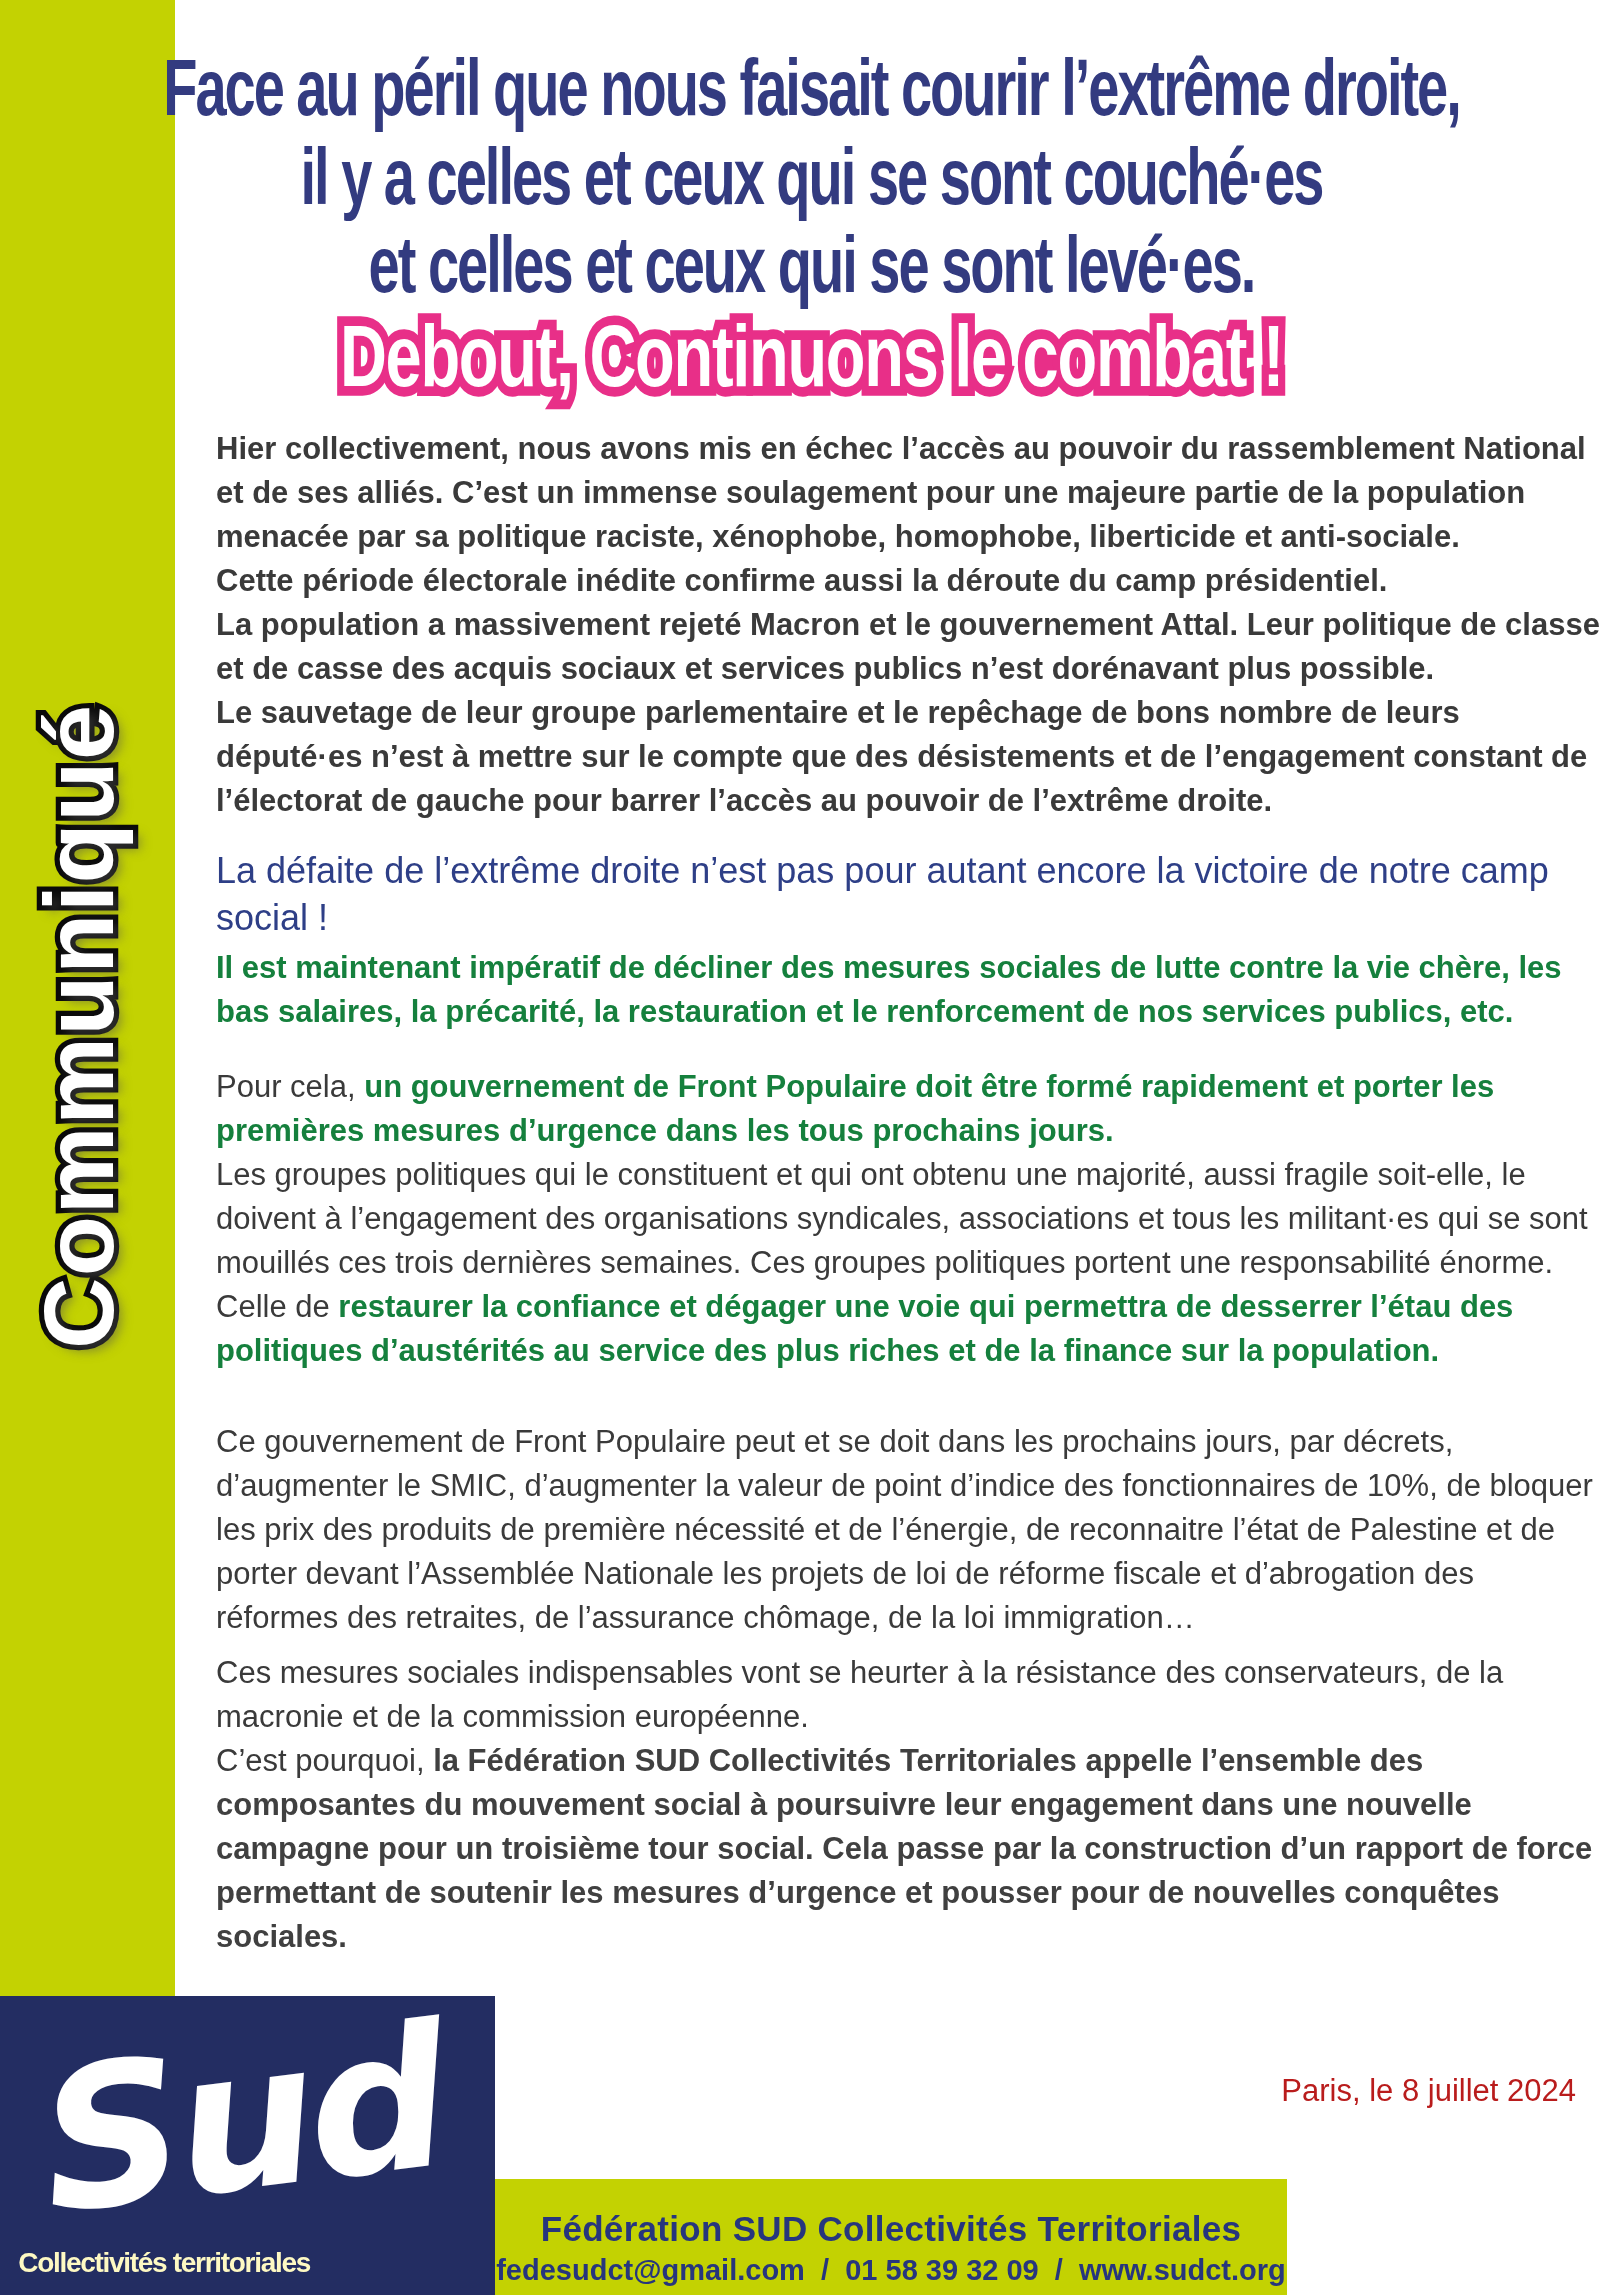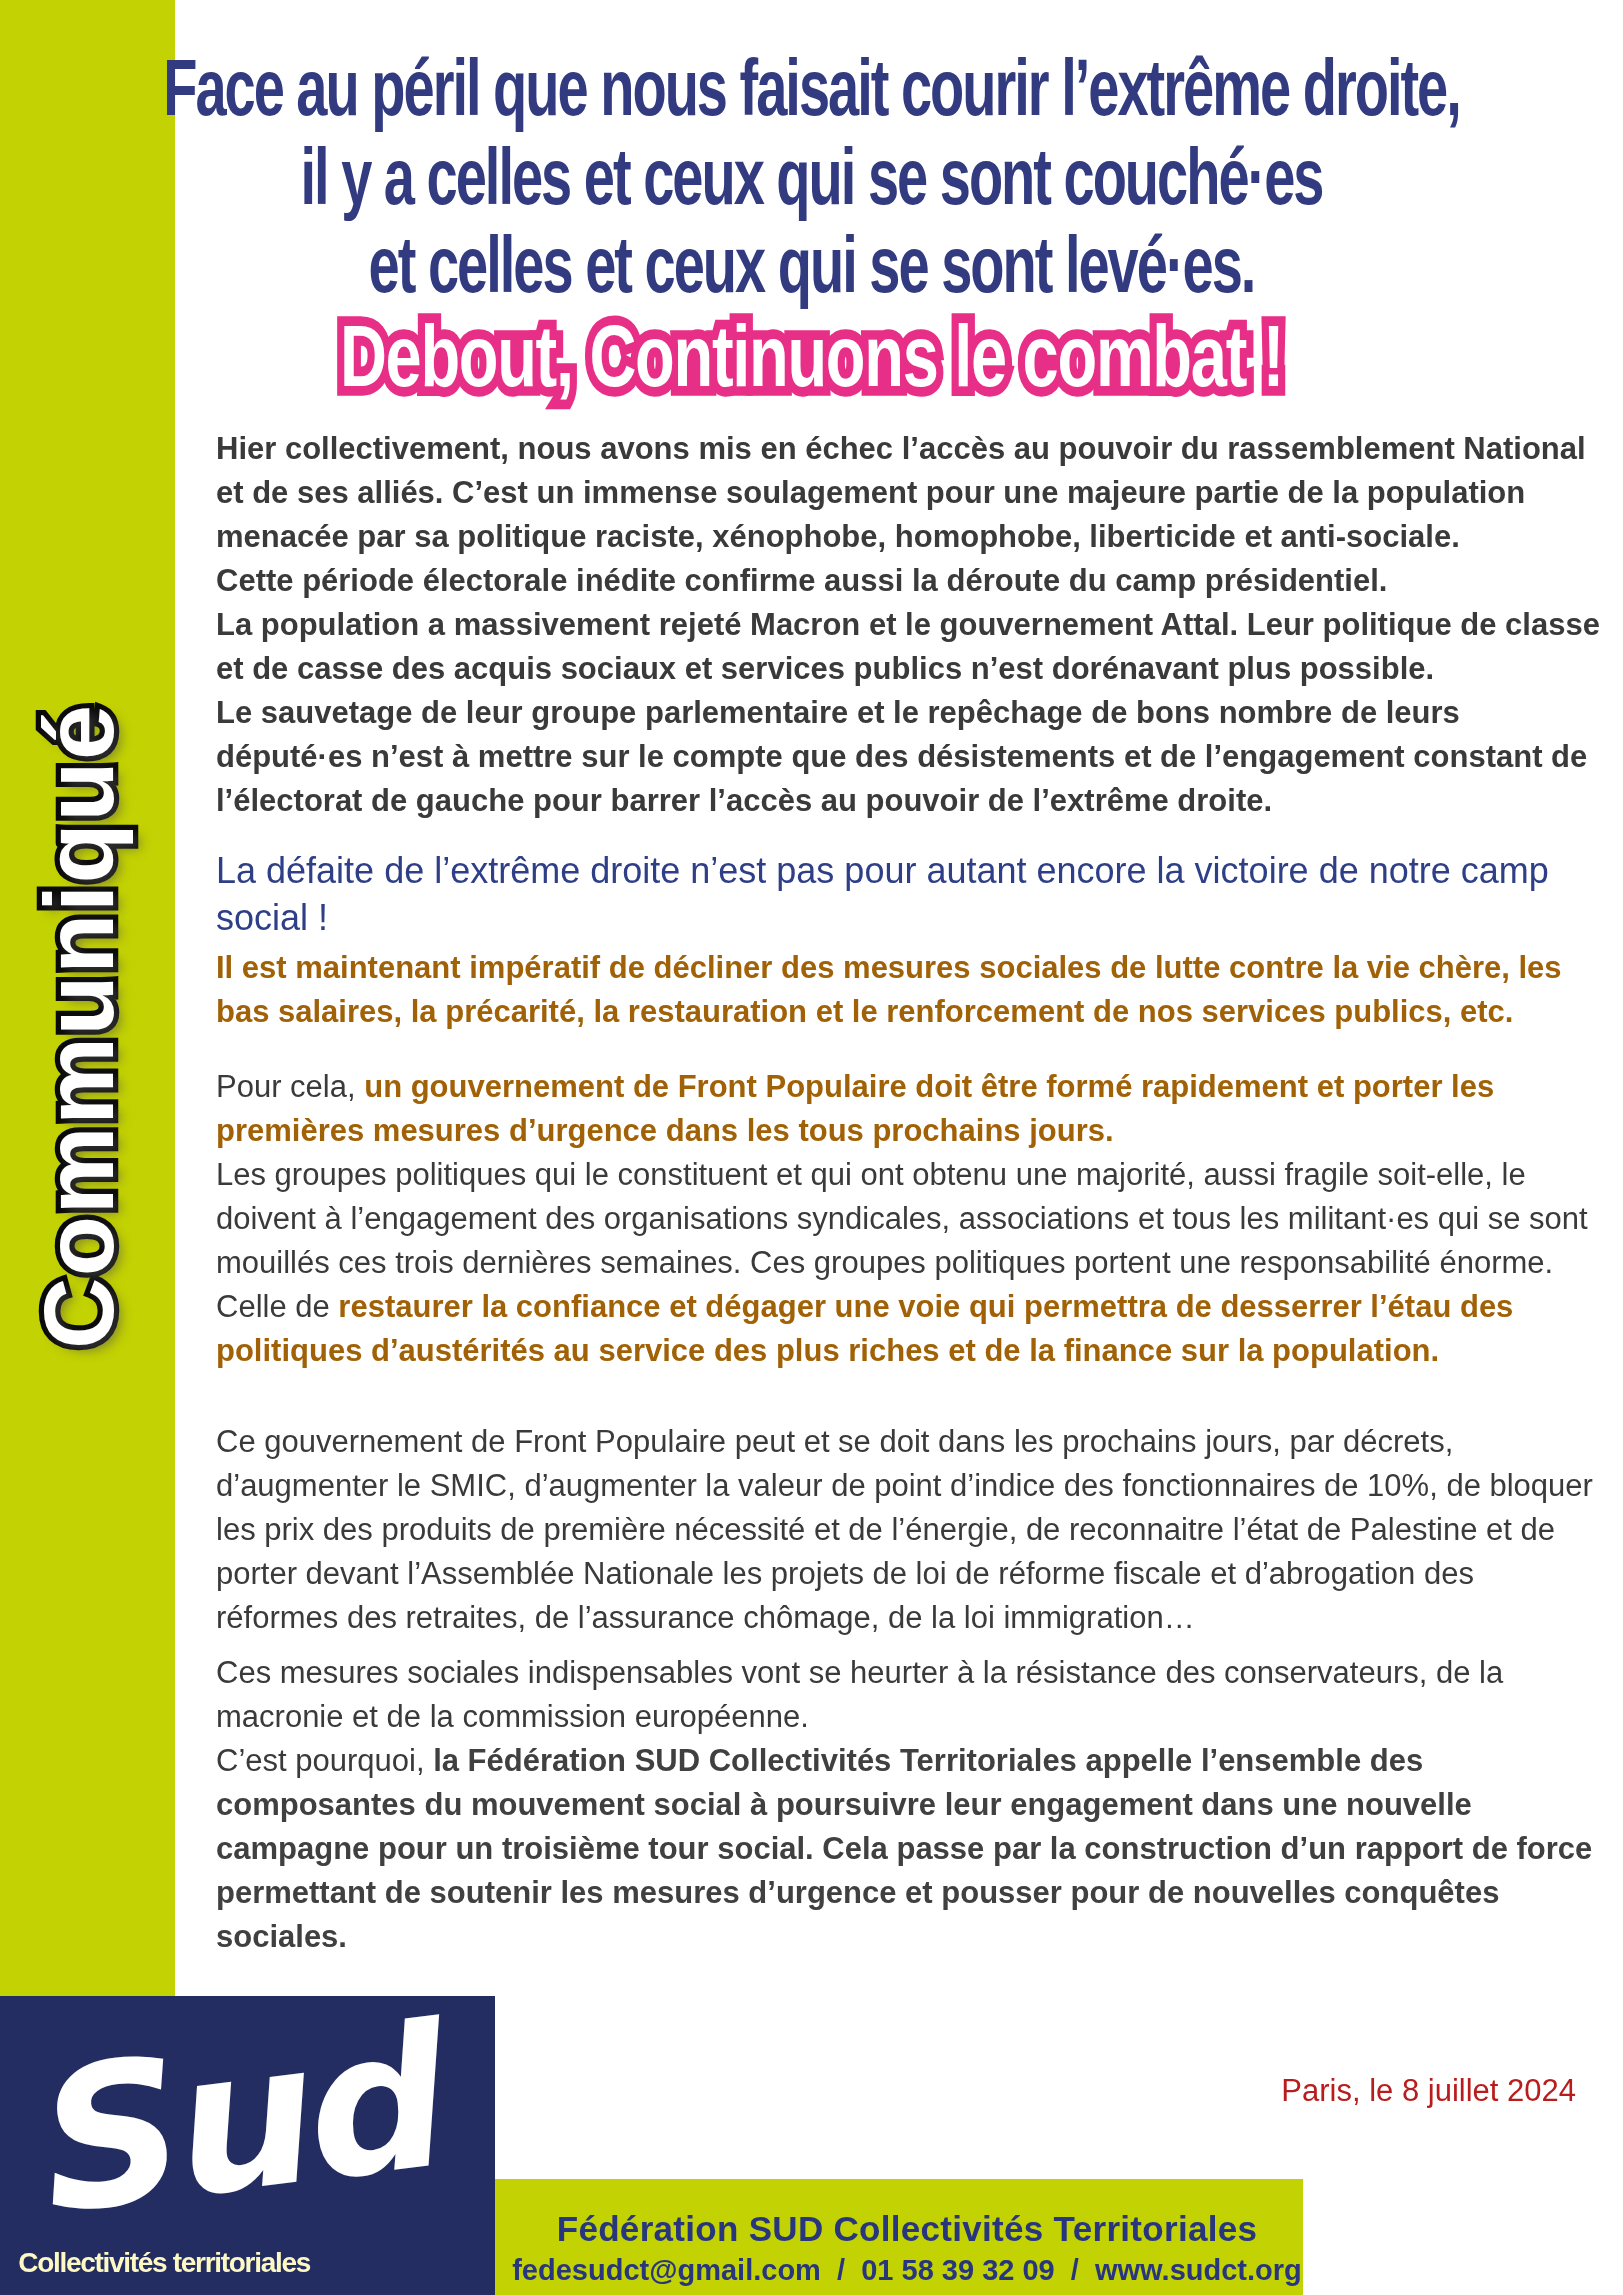--- a/index.html
+++ b/index.html
@@ -36,34 +36,34 @@
   .bodytext{
     position:absolute; left:216px; top:427px; width:1384px;
     color:#3a3a3a; font-size:31px; line-height:44px;
   }
   .para{margin:0;}
   .pre{white-space:pre-line;font-weight:bold;}
   .subhead{
     margin:23.6px 0 0 0; color:#2e3f87; font-weight:normal;
     font-size:36px; line-height:47px;
   }
-  .bold-dark{font-weight:bold; color:#a16207;}
+  .bold-dark{font-weight:bold; color:#15803d;}
   .bold-blue{font-weight:bold; color:#404040;}
   .mt-p2{margin-top:5.2px;}
   .mt-p3{margin-top:31px;}
   .mt-p4{margin-top:47px;}
   .mt-p5{margin-top:11px;}
   
   .dateline{
     position:absolute; right:47px; top:2073px;
     color:#b91c1c; font-size:31px;
   }
   
   .footer-band{
-    position:absolute; left:16px; top:2179px; width:1287px; height:116px;
+    position:absolute; left:0; top:2179px; width:1287px; height:116px;
     background:#c3d202; z-index:1;
   }
   .footer-inner{position:absolute; left:495px; right:0; top:0; text-align:center;}
   .footer-title{
     margin-top:30px; color:#27367d; font-weight:bold;
     font-size:35px; letter-spacing:0.3px;
   }
   .footer-contact{
     margin-top:5.2px; color:#27367d; font-weight:bold; font-size:29px;
     white-space:pre;

